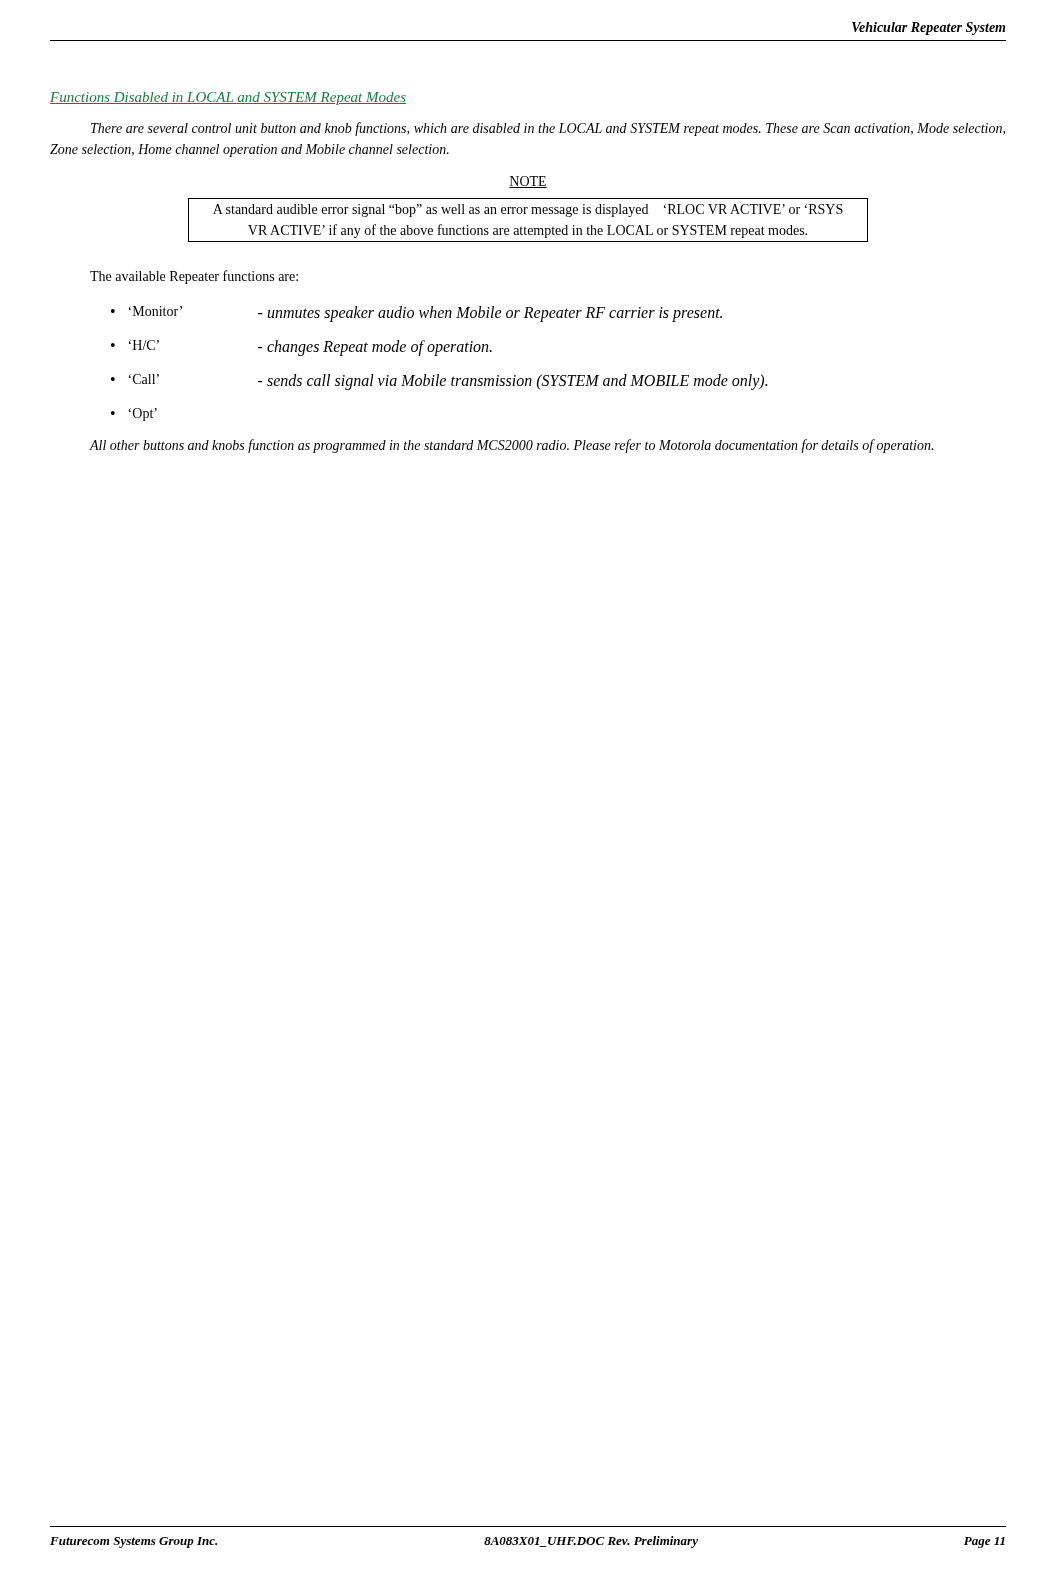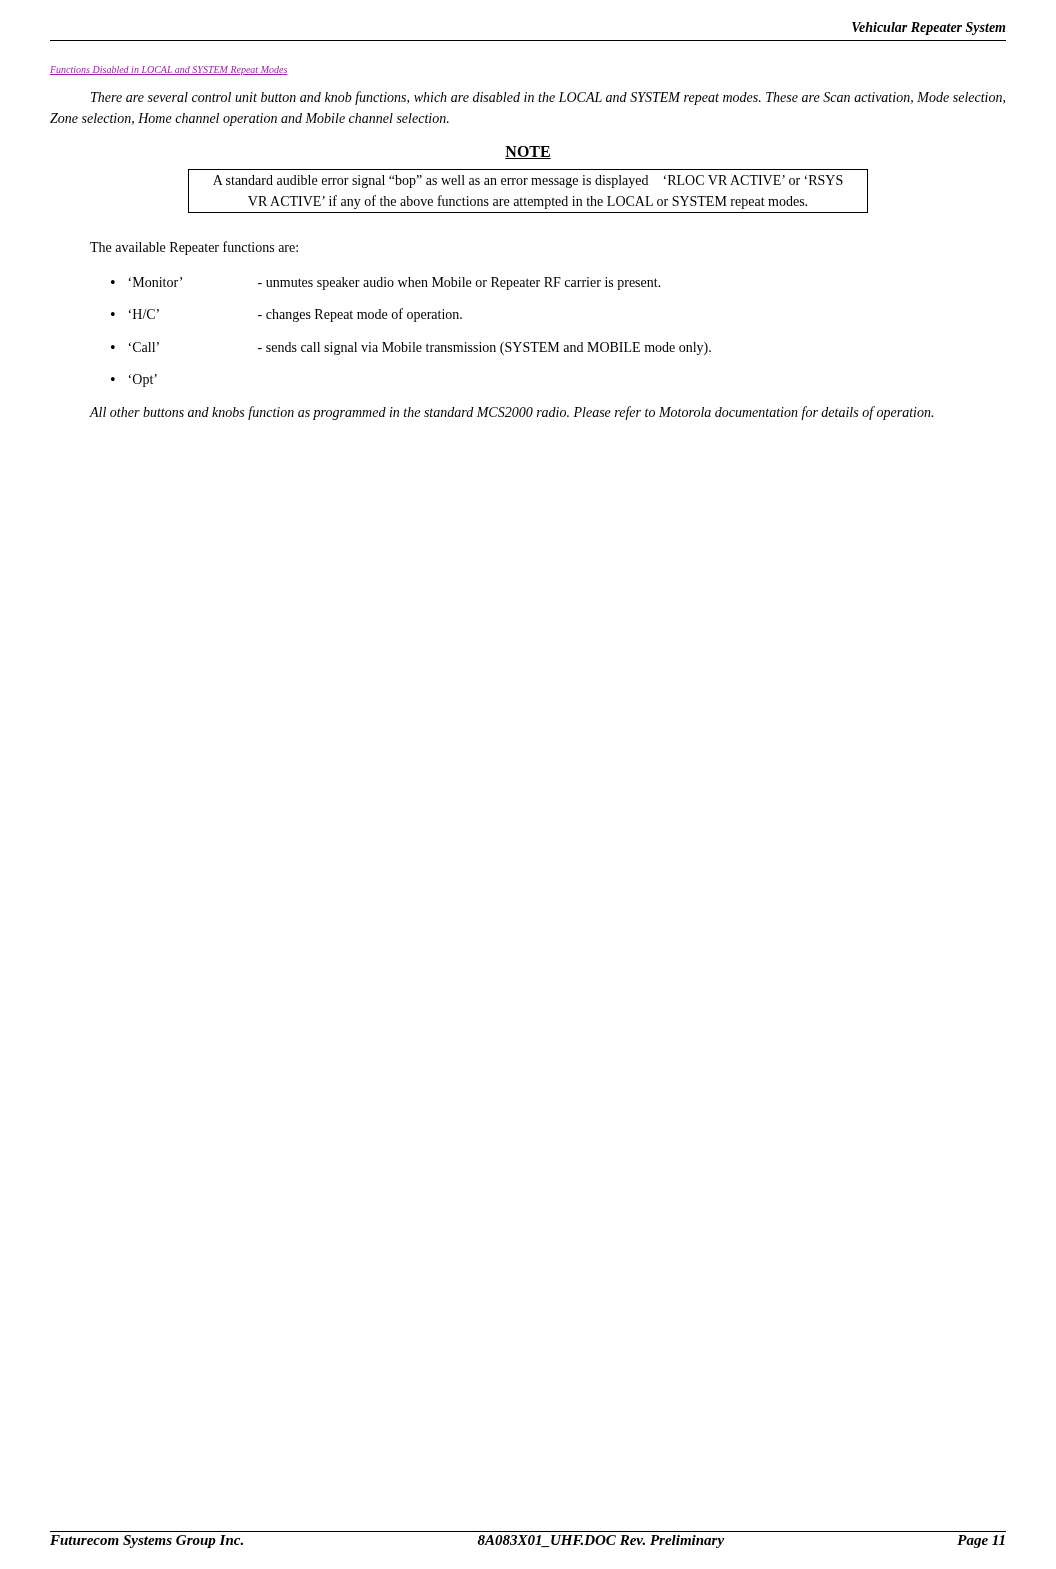--- a/index.html
+++ b/index.html
@@ -37,24 +37,25 @@
     .header-title {
       font-style: italic;
       font-weight: bold;
       font-size: 14px;
     }
 
     
     .section-heading {
       font-style: italic;
       text-decoration: underline;
-      color: #a21caf;
-      font-size: 10px;
+      color: #15803d;
+      font-size: 15px;
       margin-bottom: 12px;
       display: inline-block;
+      margin-top: 28px;
     }
 
     
     .body-text {
       text-align: justify;
       line-height: 1.5;
       font-size: 14px;
       margin-bottom: 14px;
       text-indent: 40px;
       font-style: italic;
@@ -63,23 +64,23 @@
     .body-text-no-indent {
       text-align: justify;
       line-height: 1.5;
       font-size: 14px;
       margin-bottom: 14px;
     }
 
     
     .note-label {
       text-align: center;
-      font-weight: bold;
+      font-weight: normal;
       text-decoration: underline;
-      font-size: 16px;
+      font-size: 14px;
       margin-bottom: 8px;
     }
 
     .note-box {
       border: 1px solid #000;
       padding: 0 20px;
       margin: 0 auto 24px auto;
       max-width: 680px;
       text-align: center;
       font-size: 14px;
@@ -106,36 +107,38 @@
       line-height: 1.4;
     }
 
     .bullet-term {
       min-width: 130px;
       font-size: 14px;
     }
 
     .bullet-desc {
       flex: 1;
-      font-size: 14px;
+      font-size: 16px;
+      font-style: italic;
     }
 
     
     .page-footer {
       position: absolute;
       bottom: 20px;
       left: 50px;
       right: 50px;
       border-top: 1px solid #000;
+      padding-top: 6px;
       display: flex;
       justify-content: space-between;
       align-items: center;
       font-style: italic;
       font-weight: bold;
-      font-size: 15px;
+      font-size: 13px;
     }
 
     .section-gap {
       margin-bottom: 24px;
     }
 
     .section-gap-lg {
       margin-bottom: 32px;
     }
   </style>

